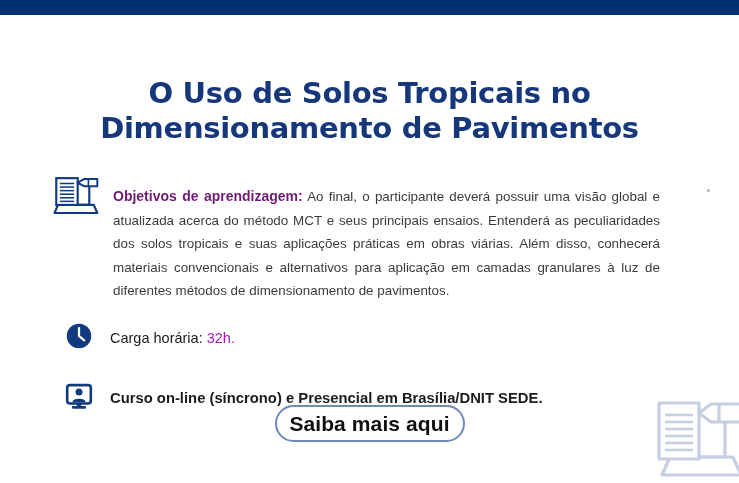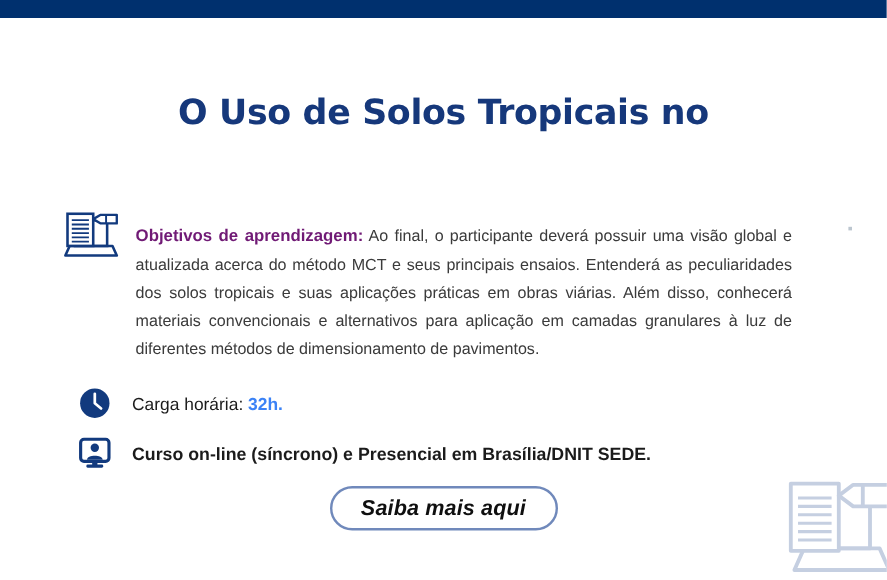--- a/index.html
+++ b/index.html
@@ -85,36 +85,36 @@
   }
 
   
   .info-row {
     position: absolute;
     left: 65px;
     display: flex;
     align-items: center;
   }
   .info-row.carga { top: 322px; }
-  .info-row.modalidade { top: 363px; }
+  .info-row.modalidade { top: 382px; }
 
   .info-icon {
     flex: 0 0 auto;
     width: 32px;
     height: 32px;
   }
   .info-text {
     margin-left: 13px;
     font-size: 14.5px;
     color: #1b1b1b;
     line-height: 20px;
     white-space: nowrap;
   }
   .info-text b { font-weight: normal; }
-  .info-text .reg { font-weight: bold; color: #3b82f6; }
+  .info-text .reg { font-weight: normal; color: #a21caf; }
   .modalidade .info-text { font-weight: bold; font-size: 14.8px; }
 
   
   .cta-wrap {
     position: absolute;
     top: 405px;
     left: 0;
     width: 739px;
     display: flex;
     justify-content: center;
@@ -122,27 +122,26 @@
   .cta-button {
     display: inline-flex;
     align-items: center;
     justify-content: center;
     width: 190px;
     height: 37px;
     background: #ffffff;
     border: 2px solid #7089bb;
     border-radius: 19px;
     color: #0f0f0f;
-    font-size: 18px;
+    font-size: 21px;
     font-weight: bold;
     letter-spacing: 0.1px;
     cursor: pointer;
     text-decoration: none;
     font-family: "Liberation Sans", sans-serif;
-    font-style: italic;
   }
 
   
   .watermark {
     position: absolute;
     right: -6px;
     bottom: -4px;
     width: 104px;
     height: 92px;
     pointer-events: none;
@@ -160,20 +159,21 @@
 </style>
 </head>
 <body>
 
 <div class="page">
 
   <div class="topbar"></div>
 
   <div class="title-block">
     <span class="title-line">O Uso de Solos Tropicais no</span>
+    <span class="title-line">Dimensionamento de Pavimentos</span>
   </div>
 
   <div class="objectives-row">
     <span class="obj-icon">
       <svg viewBox="0 0 56 48" width="50" height="44" xmlns="http://www.w3.org/2000/svg">
 
         <path d="M14 10 H44 V34 H14 Z" fill="none" stroke="#123a7e" stroke-width="2.4"></path>
 
         <path d="M9 34 H49 L53 43 H5 Z" fill="none" stroke="#123a7e" stroke-width="2.4" stroke-linejoin="round"></path>
 

